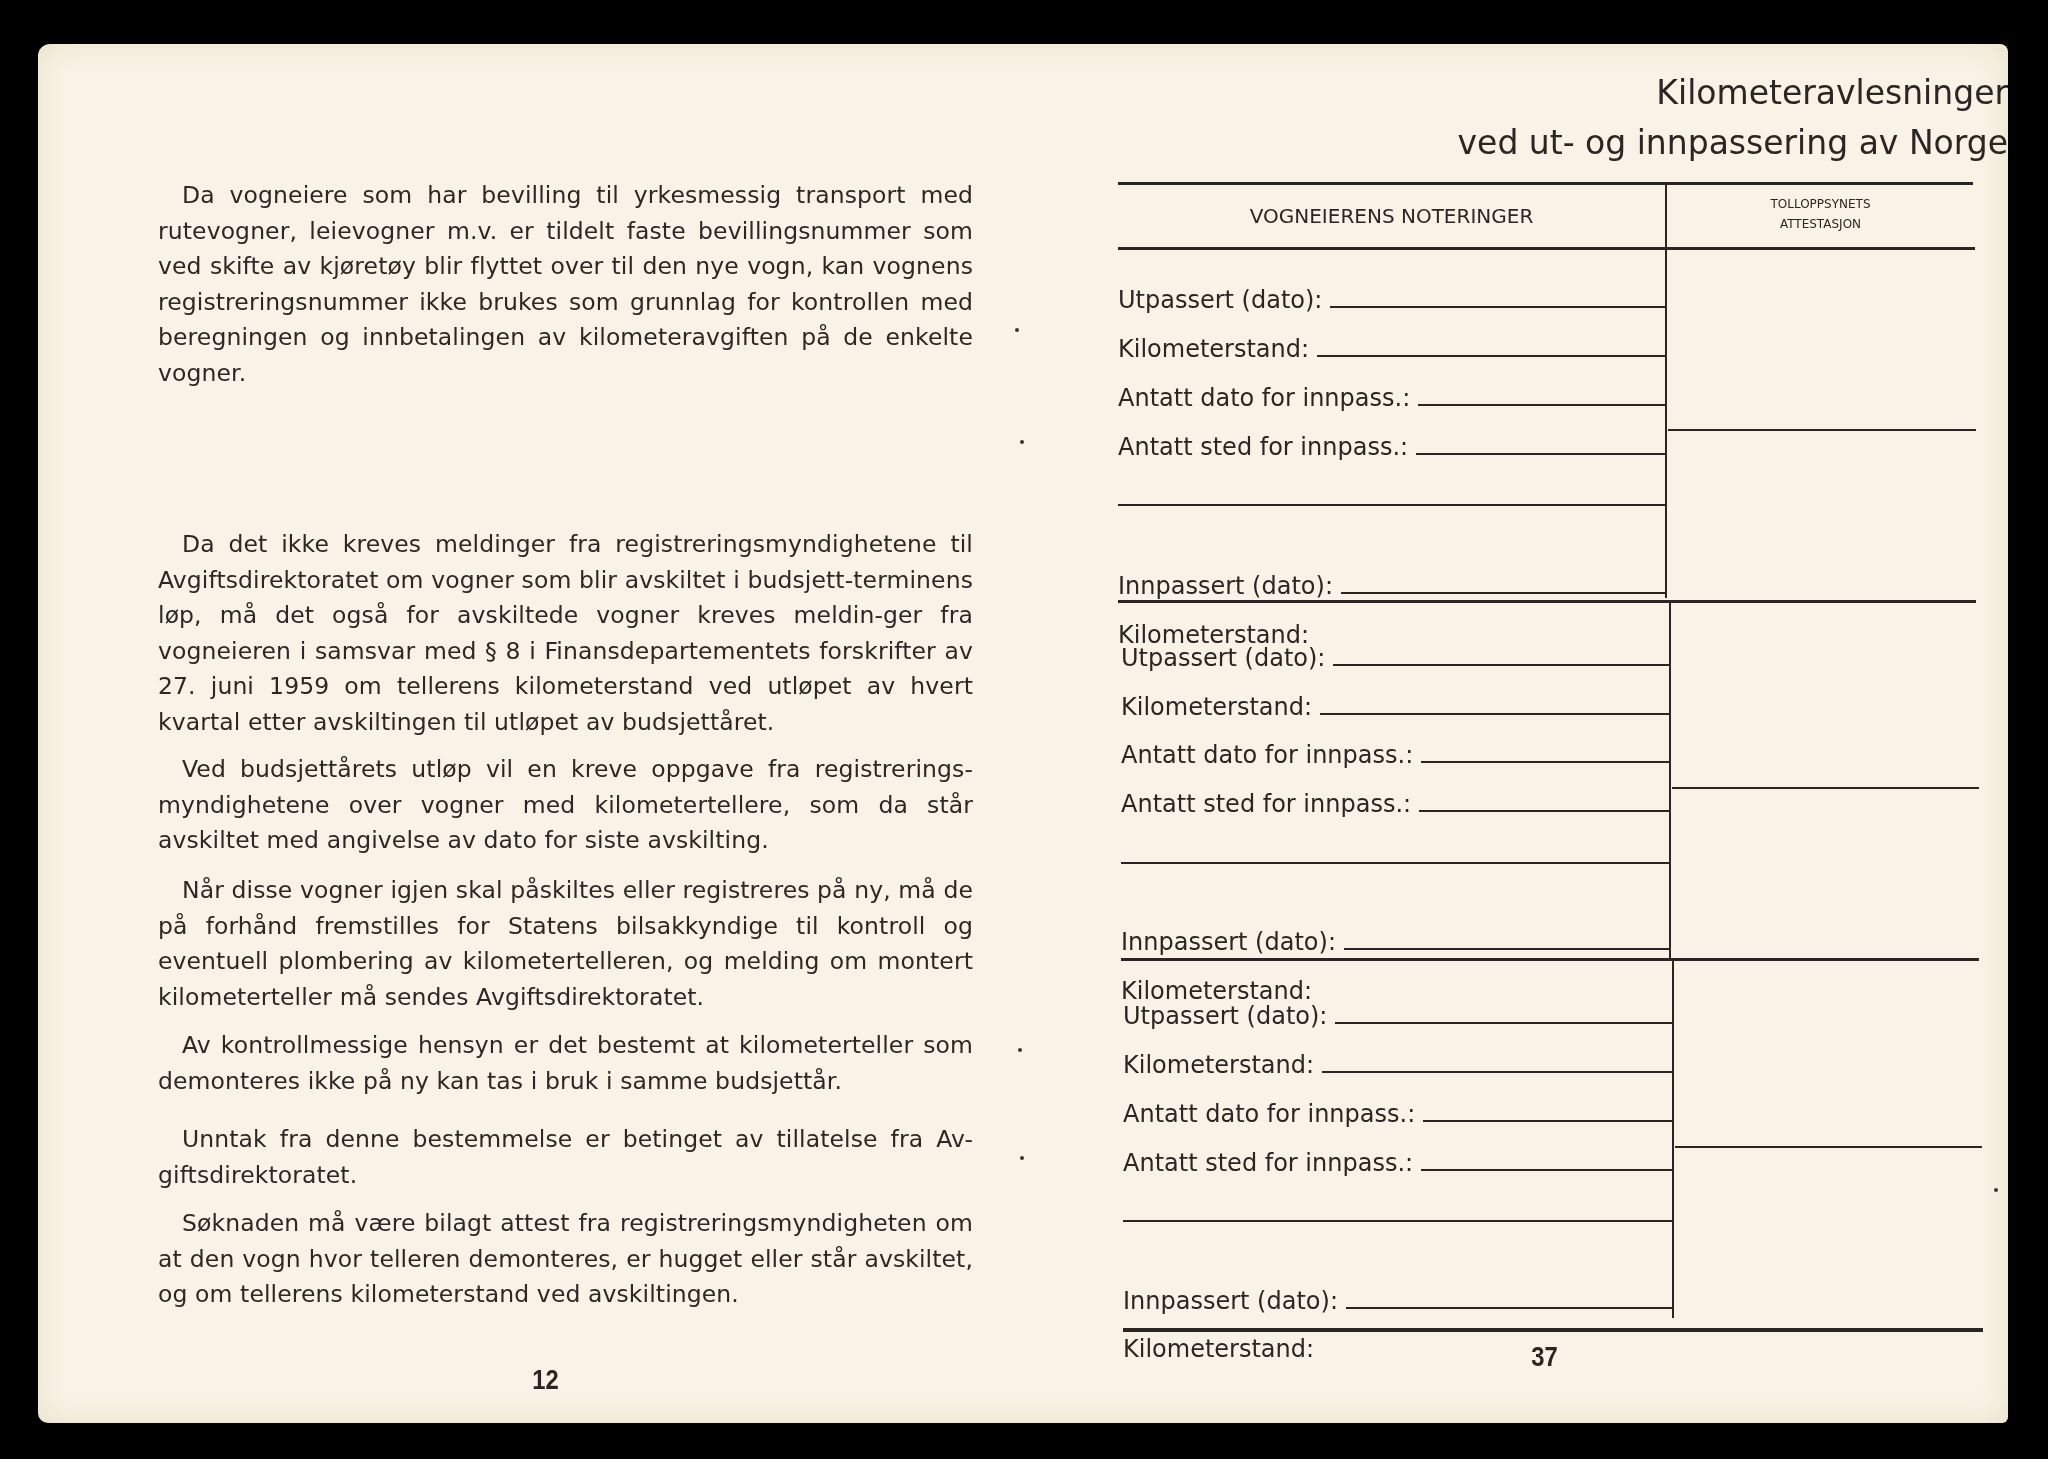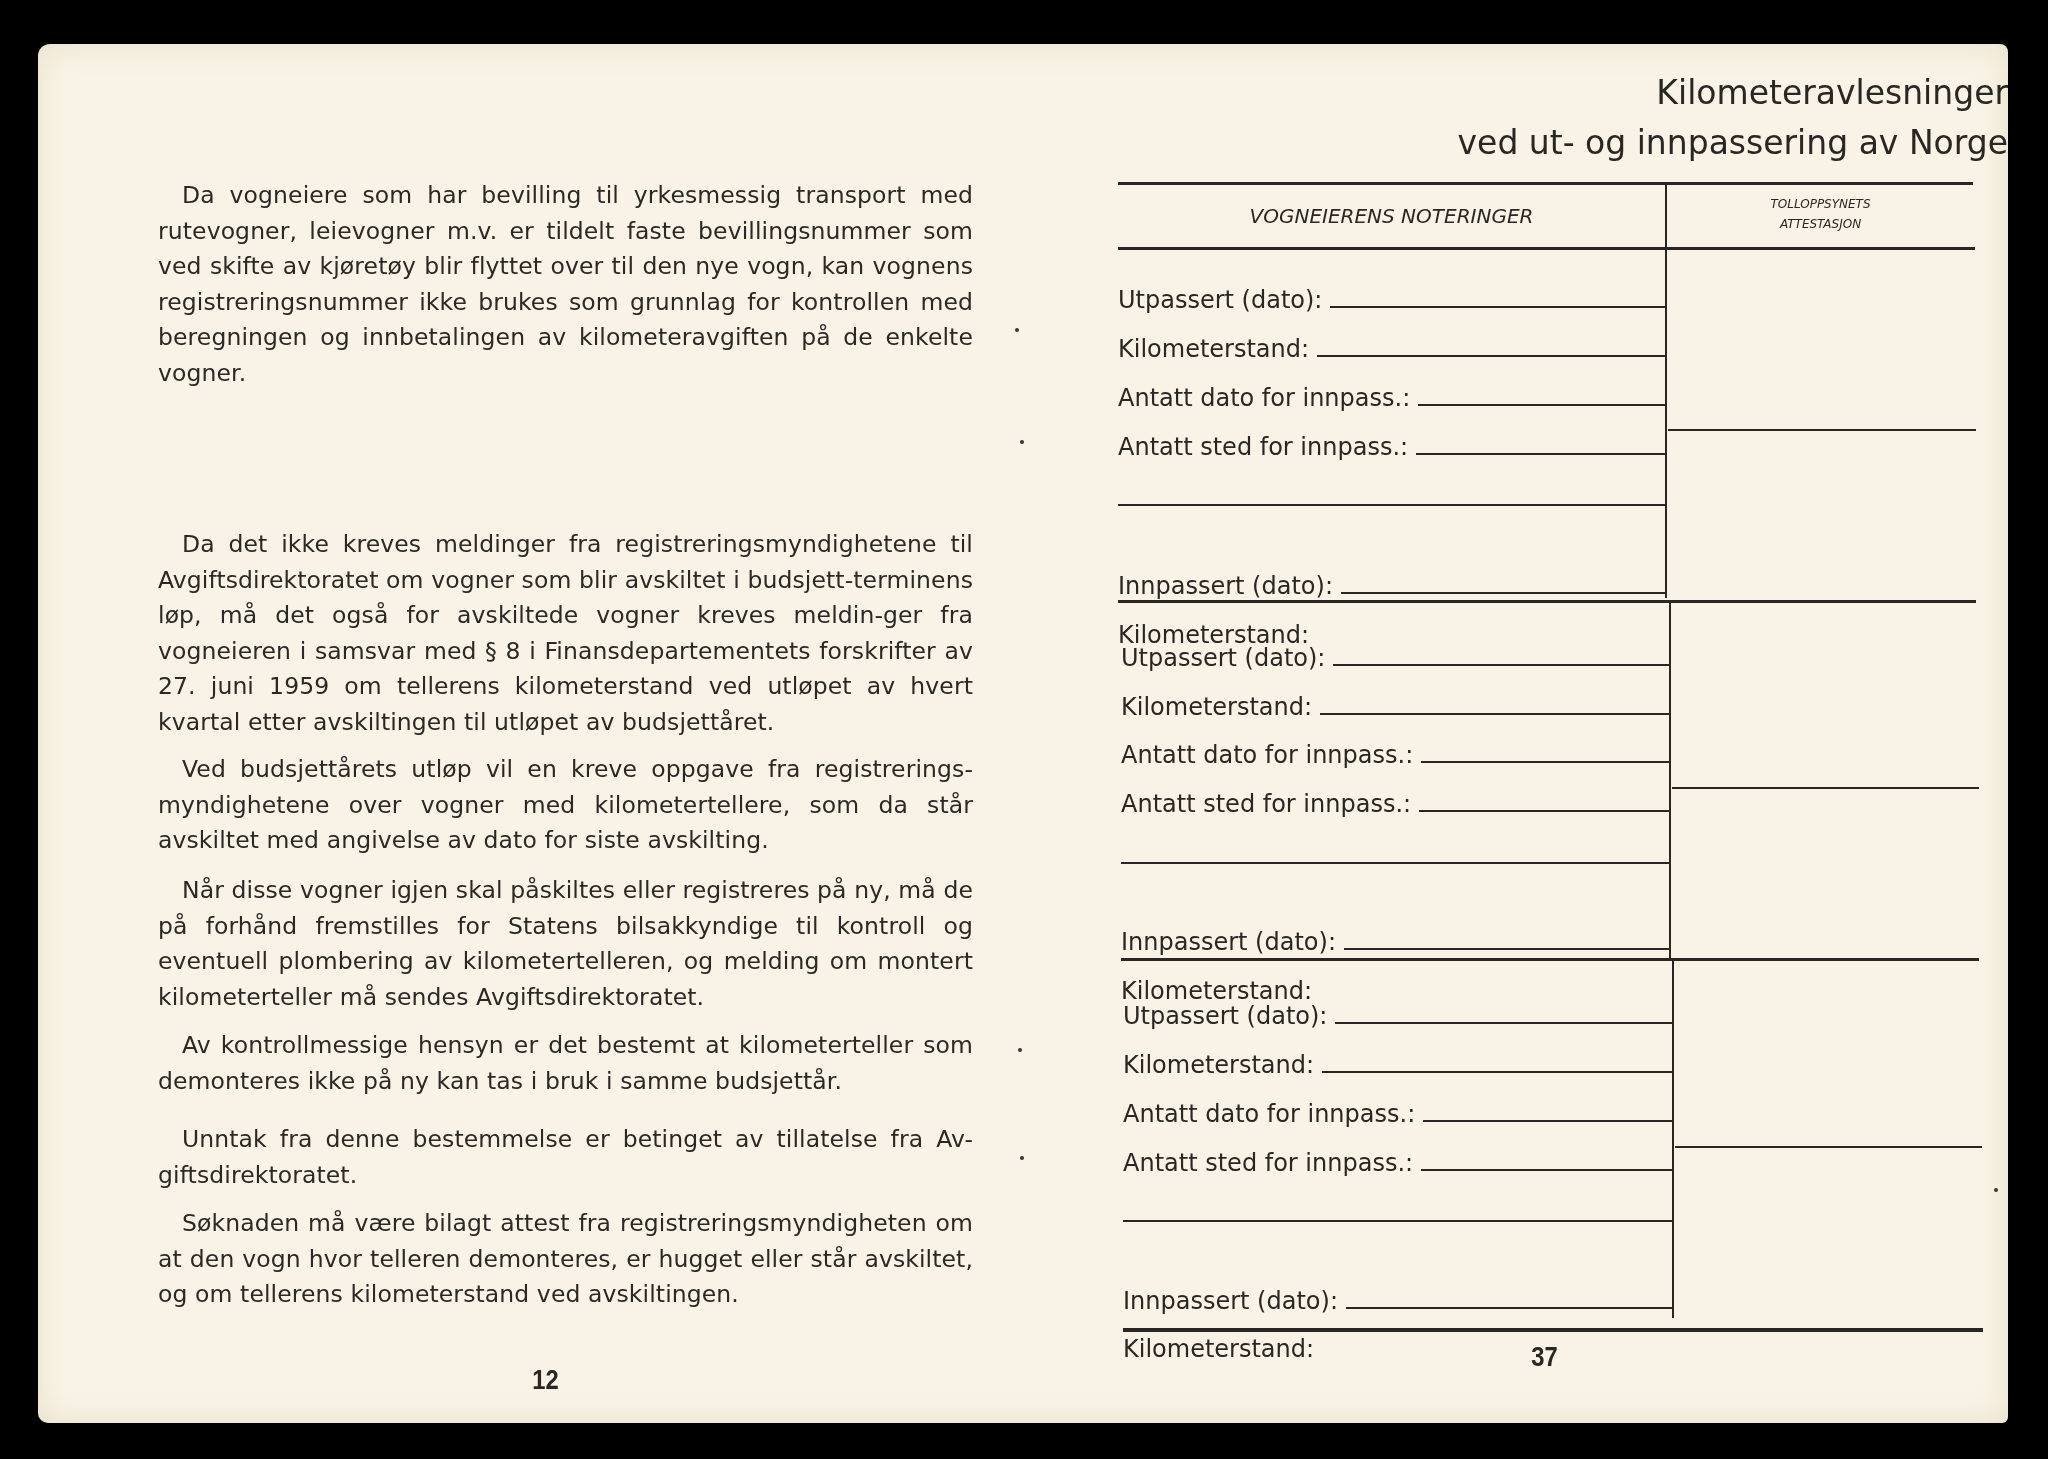--- a/index.html
+++ b/index.html
@@ -19,21 +19,21 @@
     position:absolute; left:120px; width:815px; font-size:23.5px; line-height:35.5px;
     text-align:justify; letter-spacing:0.1px; color:#2b2825;
   }
   .lp p { margin:0; text-indent:24px; }
 
   .page-num { position:absolute; font-family:"Liberation Sans", sans-serif; font-weight:bold; font-size:28px; color:#2a2623; transform:scaleX(0.85); }
 
   .title { position:absolute; left:0; width:990px; text-align:right; font-size:33px; line-height:46px; color:#2a2623; }
 
   .rule { position:absolute; background:#2a2623; }
-  .hdr { position:absolute; text-align:center; color:#2a2623;font-style:italic; }
+  .hdr { position:absolute; text-align:center; color:#2a2623; }
 
   .row { position:absolute; font-size:24px; display:flex; align-items:flex-end; color:#2a2623; }
   .row .lbl { white-space:nowrap; padding-right:8px; }
   .row .fill { flex:1; border-bottom:2px solid #2a2623; height:0; margin-bottom:6px; }
 
   .speck { position:absolute; width:4px; height:4px; border-radius:50%; background:#3a3530; }
 </style>
 </head>
 <body>
 

